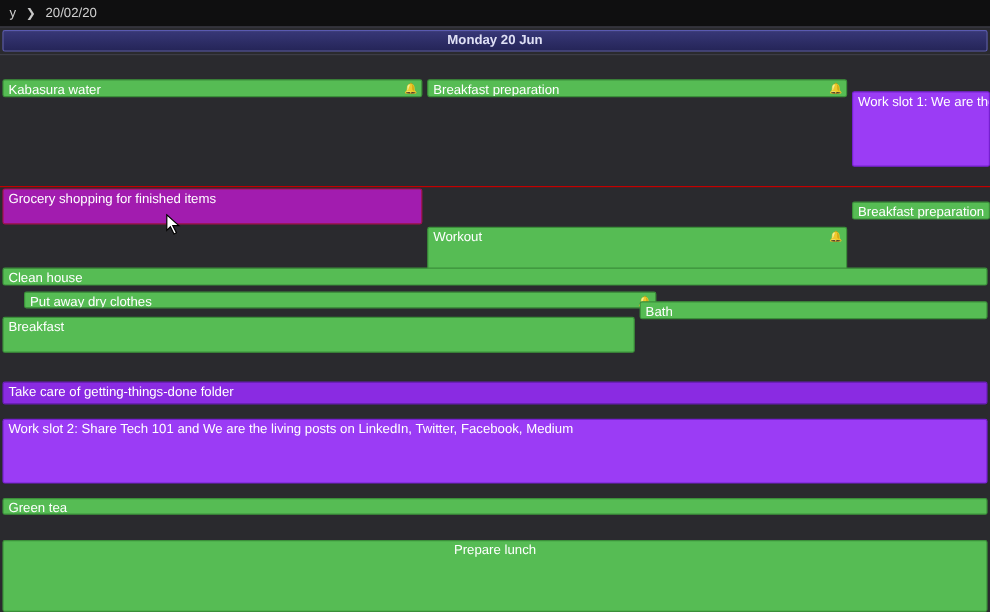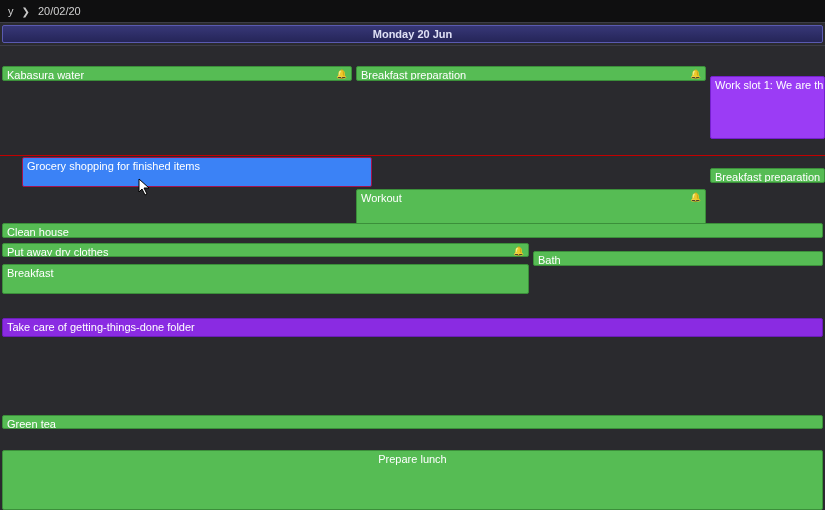--- a/index.html
+++ b/index.html
@@ -65,21 +65,21 @@
     padding: 2px 4px 0 4px;
     font-size: 11px;
     line-height: 13px;
     color: #0d2b08;
     overflow: hidden;
     white-space: nowrap;
     text-overflow: clip;
     border: 1px solid rgba(0,0,0,0.2);
   }
   .event.green   { background: #56bc54; border-color:#3b8f3a; color:#ffffff; }
-  .event.pink    { background: #3b82f6; border-color:#a3124f; color:#ffffff;margin-left:20px; }
+  .event.pink    { background: #a21caf; border-color:#a3124f; color:#ffffff; }
   .event.purple  { background: #9b3cf5; border-color:#7620d0; color:#ffffff; }
   .event.purple2 { background: #8a2be2; border-color:#6a1db8; color:#ffffff; }
 
   .bell {
     position: absolute;
     top: 1px;
     right: 3px;
     font-size: 9px;
     color: rgba(255,255,255,0.9);
   }
@@ -129,36 +129,39 @@
     <span class="bell">🔔</span>
   </div>
   <div class="event green" style="left:710px; top:122px; width:115px; height:15px;">
     <span>Breakfast preparation</span>
   </div>
 
   <div class="event green" style="left:2px;   top:177px; width:821px; height:15px;">
     <span>Clean house</span>
   </div>
 
-  <div class="event green" style="left:2px; top:197px; width:527px; height:14px;">
+  <div class="event green" style="left:20px; top:197px; width:527px; height:14px;">
     <span>Put away dry clothes</span>
     <span class="bell">🔔</span>
   </div>
   <div class="event green" style="left:533px; top:205px; width:290px; height:15px;">
     <span>Bath</span>
   </div>
 
   <div class="event green" style="left:2px;   top:218px; width:527px; height:30px;">
     <span>Breakfast</span>
   </div>
 
   <div class="event purple2" style="left:2px;   top:272px; width:821px; height:19px;">
     <span>Take care of getting-things-done folder</span>
   </div>
 
+  <div class="event purple" style="left:2px;   top:303px; width:821px; height:54px;">
+    <span>Work slot 2: Share Tech 101 and We are the living posts on LinkedIn, Twitter, Facebook, Medium</span>
+  </div>
 
   <div class="event green" style="left:2px;   top:369px; width:821px; height:14px;">
     <span>Green tea</span>
   </div>
 
   <div class="event green" style="left:2px;   top:404px; width:821px; height:60px;text-align:center;">
     <span>Prepare lunch</span>
   </div>
 
   <svg class="cursor" style="left:138px; top:132px" viewBox="0 0 14 20">

